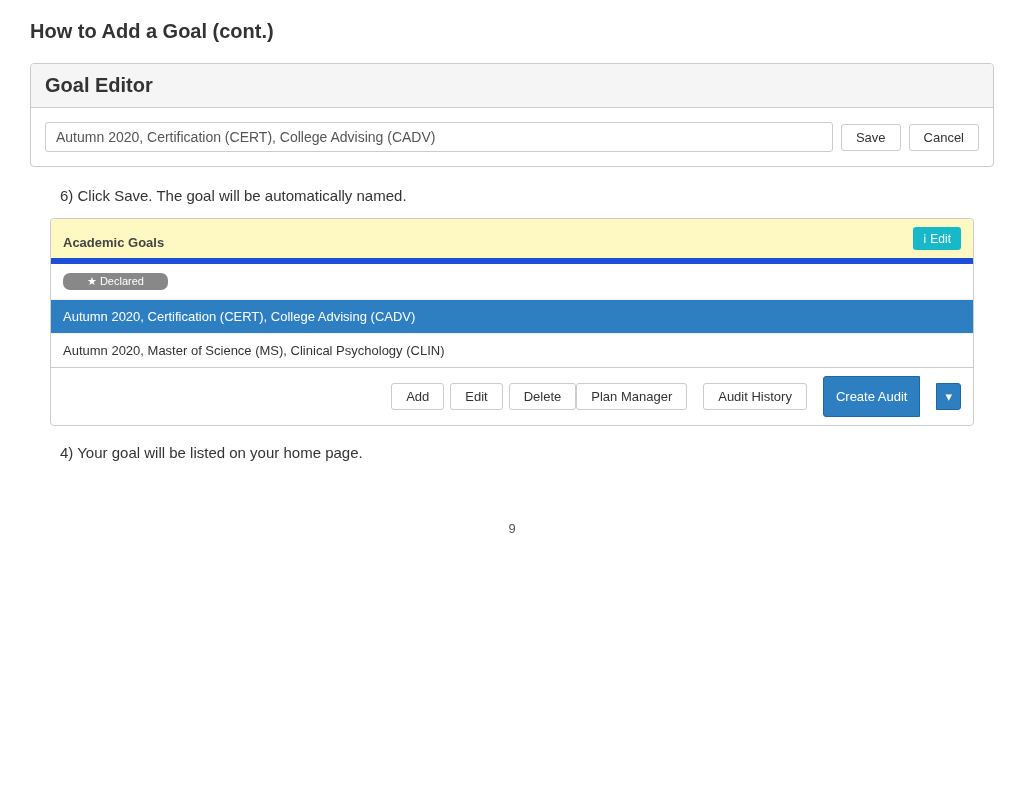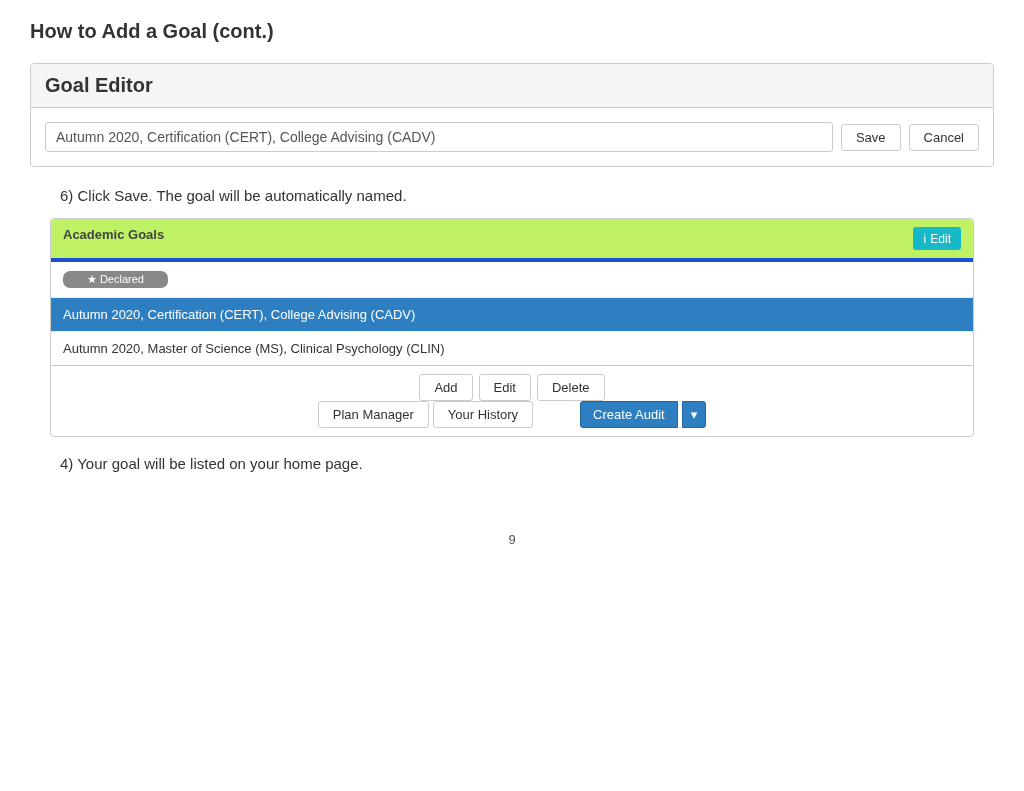--- a/index.html
+++ b/index.html
@@ -83,27 +83,27 @@
       margin: 18px 0 14px 30px;
     }
 
     .academic-goals-panel {
       border: 1px solid #ccc;
       border-radius: 4px;
       margin: 0 20px;
     }
 
     .academic-goals-header {
-      background: #bef264;
+      background: #fef9c3;
       padding: 8px 12px;
-      border-bottom: 4px solid #1d4ed8;
+      border-bottom: 6px solid #1d4ed8;
       border-radius: 4px 4px 0 0;
       display: flex;
       justify-content: space-between;
-      align-items: flex-start;
+      align-items: flex-end;
     }
 
     .academic-goals-header-title {
       font-size: 13px;
       font-weight: bold;
       color: #444;
     }
 
     .goal-list {
       border-bottom: 1px solid #ccc;
@@ -136,43 +136,41 @@
       display: flex;
       align-items: center;
       gap: 3px;
     }
 
     .goal-actions {
       padding: 8px 12px;
       display: flex;
       align-items: center;
       justify-content: flex-end;
-      flex-direction: column;
     }
 
     .goal-actions-left {
       display: flex;
       gap: 6px;
     }
 
     .goal-actions-right {
       display: flex;
       align-items: center;
-      gap: 4px;
+      gap: 16px;
     }
 
     .btn-create-audit {
       background: #2e7fc1;
       color: #fff;
       border: 1px solid #2266a0;
-      padding: 5px 12px;
+      padding: 12px 12px;
       font-size: 13px;
       cursor: pointer;
       border-radius: 3px 0 0 3px;
-      margin-left: 43px;
     }
 
     .step4-text {
       font-size: 15px;
       margin: 18px 0 4px 30px;
     }
 
     .page-number {
       text-align: center;
       font-size: 13px;
@@ -236,21 +234,21 @@
   </div>
 
   <div class="goal-actions">
     <div class="goal-actions-left">
       <button class="btn">Add</button>
       <button class="btn">Edit</button>
       <button class="btn">Delete</button>
     </div>
     <div class="goal-actions-right">
       <button class="btn">Plan Manager</button>
-      <button class="btn">Your History</button>
+      <button class="btn">Audit History</button>
       <button class="btn-create-audit">Create Audit</button>
       <button class="btn-dropdown">▾</button>
     </div>
   </div>
 </div>
 
 <p class="step4-text">4) Your goal will be listed on your home page.</p>
 
 <div class="page-number">9</div>
 

